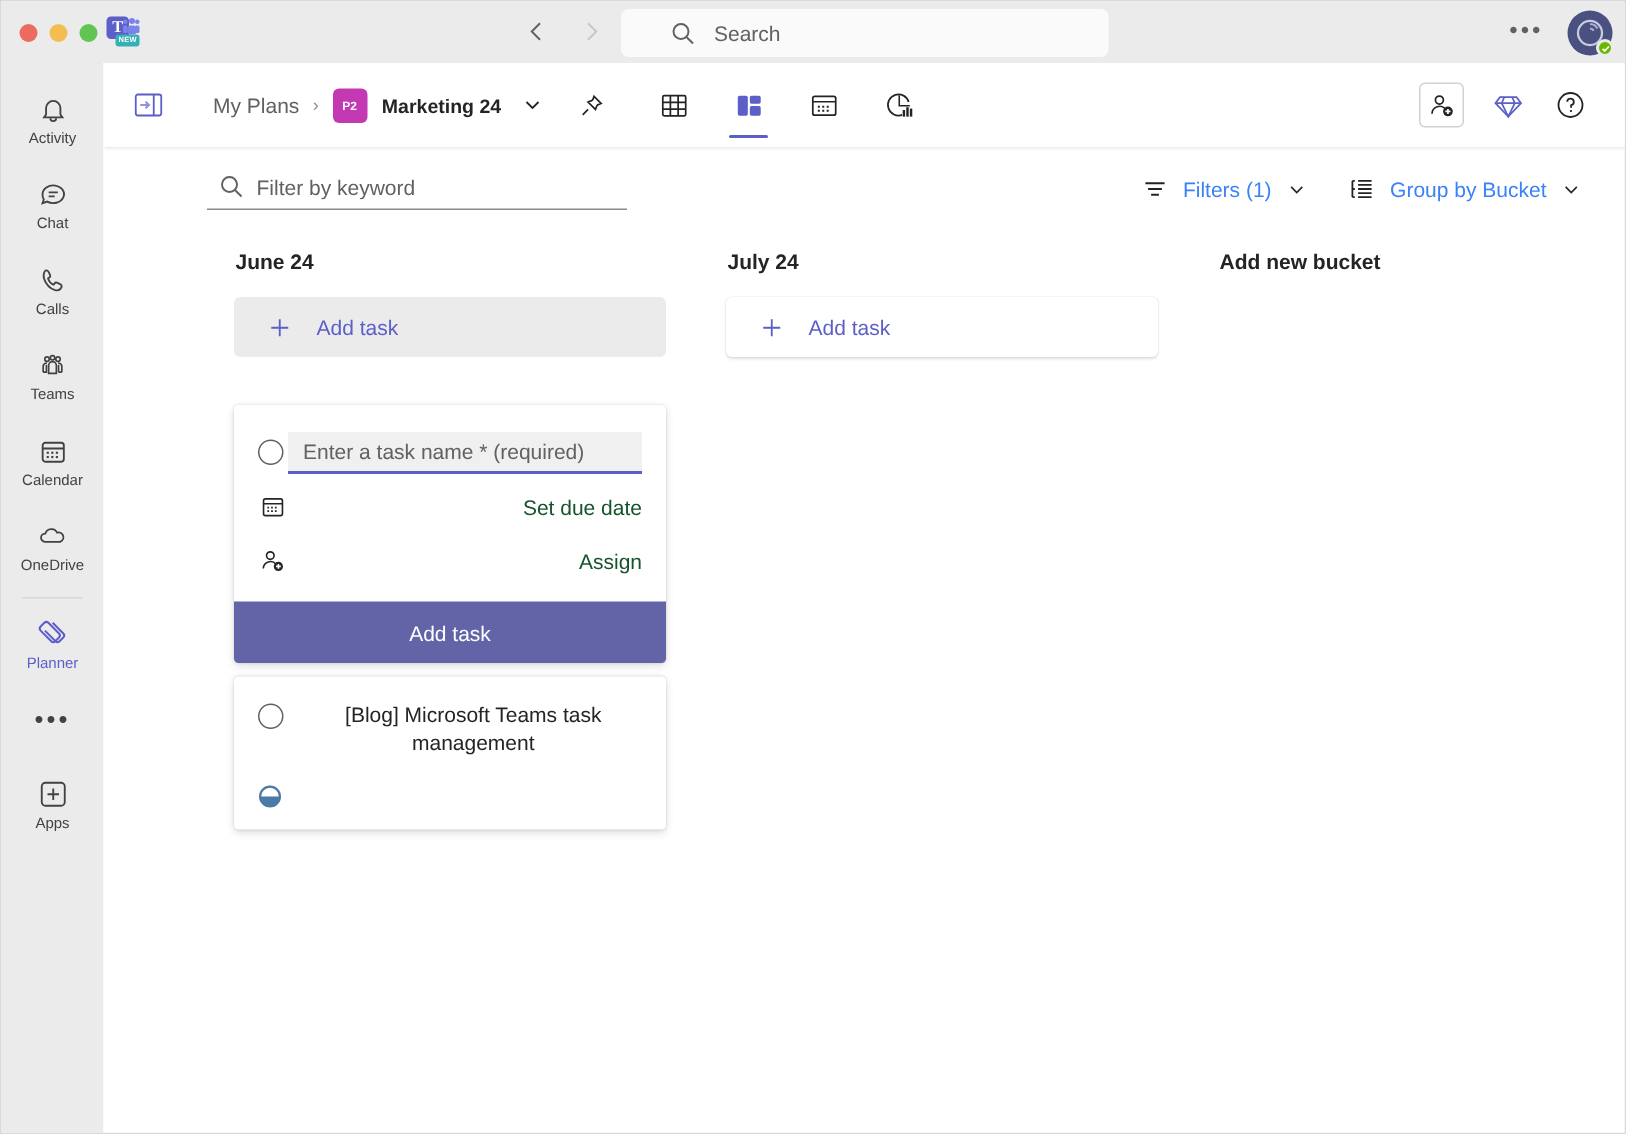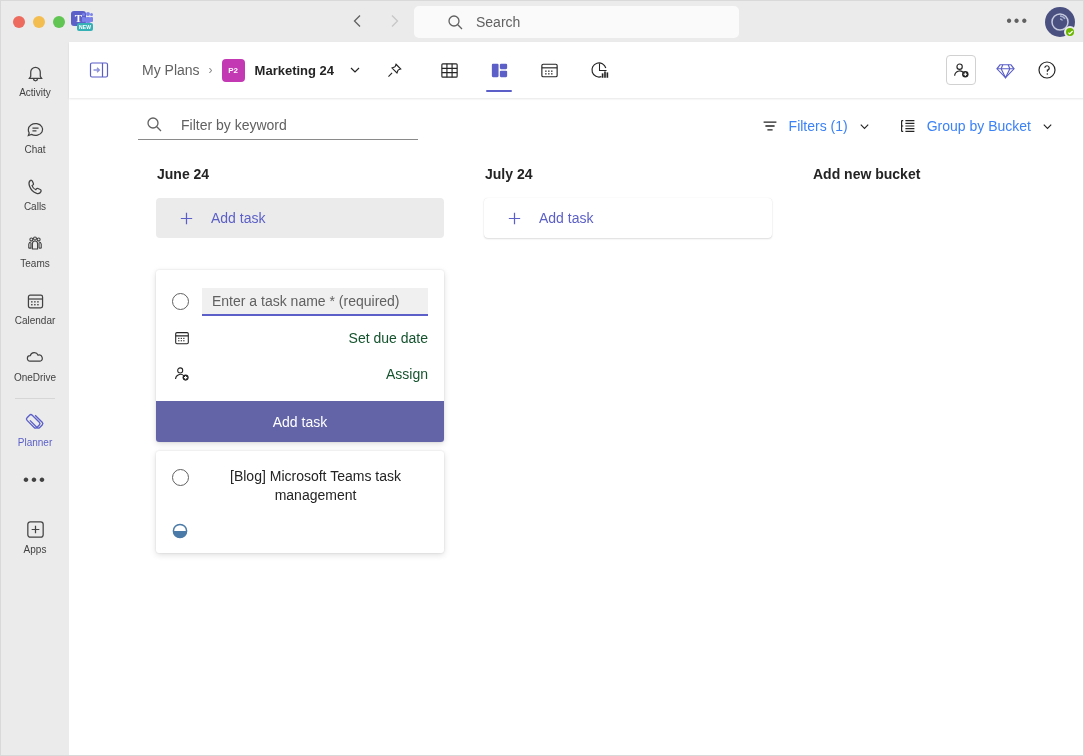--- a/index.html
+++ b/index.html
@@ -158,21 +158,21 @@
   }
   .plain-btn { width: 26px; height: 26px; display:flex; align-items:center; justify-content:center; cursor: pointer; }
 
   
   .filterbar {
     position: relative; height: 56px;
     display: flex; align-items: center;
     padding: 0 0 0 69px;
   }
   .keyword {
-    width: 280px; display: flex; align-items: center; gap: 18px;
+    width: 280px; display: flex; align-items: center; gap: 8px;
     border-bottom: 1px solid #8a8a8a; padding: 0 0 6px 8px;
     margin-top: 4px;
   }
   .keyword input {
     border: none; outline: none; background: transparent;
     font-family: inherit; font-size: 14px; color: #242424; width: 230px;
   }
   .keyword input::placeholder { color: #616161; }
   .filter-right { margin-left: auto; display: flex; align-items: center; gap: 28px; margin-right: 30px; }
   .pill { display: flex; align-items: center; gap: 10px; cursor: pointer; color: #3b82f6; font-size: 14px; }
@@ -193,21 +193,21 @@
     display: flex; align-items: center; gap: 16px; padding-left: 22px;
     color: #5b5fc7; font-size: 14px; cursor: pointer;
   }
   .addtask-row.hover { background: #ebebeb; box-shadow: none; }
 
   .compose {
     margin-top: 32px; width: 288px; background: #fff; border-radius: 3px;
     box-shadow: 0 2px 6px rgba(0,0,0,.13), 0 0 2px rgba(0,0,0,.12);
     overflow: hidden;
   }
-  .compose-top { padding: 18px 16px 4px 16px; display: flex; align-items: flex-start; gap: 13px; }
+  .compose-top { padding: 18px 16px 4px 16px; display: flex; align-items: flex-start; gap: 3px; }
   .circle-check {
     width: 17px; height: 17px; border-radius: 50%;
     border: 1.4px solid #616161; flex: none; margin-top: 5px; cursor: pointer;
   }
   .name-input {
     flex: 1; height: 28px; background: #f0f0f0;
     border: none; border-bottom: 2px solid #5b5fc7; outline: none;
     font-family: inherit; font-size: 14px; color: #242424; padding: 0 10px;
   }
   .name-input::placeholder { color: #616161; }

